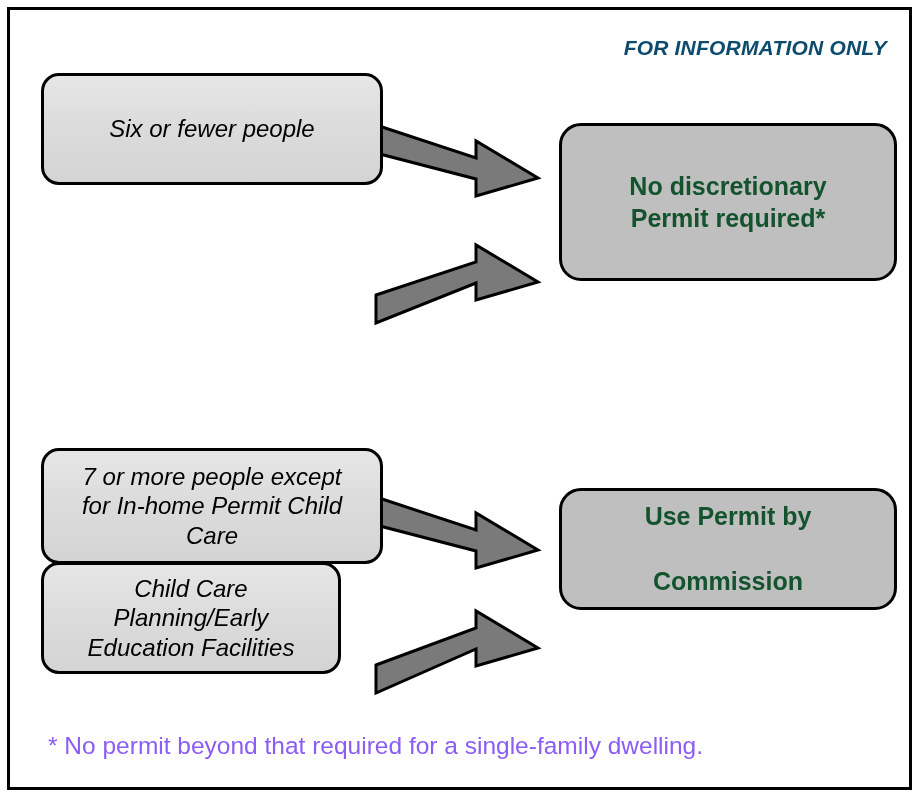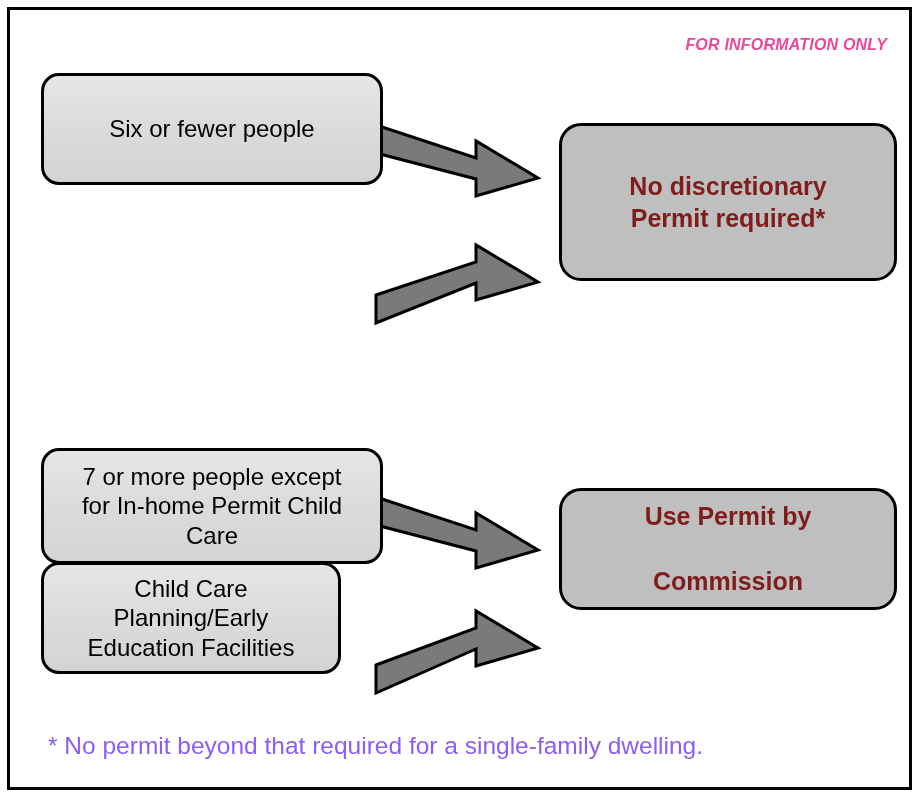--- a/index.html
+++ b/index.html
@@ -23,58 +23,59 @@
     box-sizing: border-box;
     border: 3px solid #000000;
     background: #ffffff;
   }
 
   
   .header-note {
     position: absolute;
     right: 22px;
     top: 26px;
-    font-size: 16px;
+    font-size: 21px;
     font-weight: bold;
     font-style: italic;
-    color: #ec4899;
+    color: #0c4a6e;
     letter-spacing: 0.2px;
     white-space: nowrap;
   }
 
   
   .src-box {
     position: absolute;
     box-sizing: border-box;
     border: 3.5px solid #000000;
     border-radius: 18px;
     background: linear-gradient(to bottom, #e6e6e6 0%, #dcdcdc 45%, #d4d4d4 100%);
     display: flex;
     align-items: center;
     justify-content: center;
     text-align: center;
     color: #000000;
     font-size: 24px;
     line-height: 1.22;
     padding: 16px 12px;
+    font-style: italic;
   }
   .src-box .txt { display: block; width: 100%; }
 
   
   .tgt-box {
     position: absolute;
     box-sizing: border-box;
     border: 3.5px solid #000000;
     border-radius: 22px;
     background: #bfbfbf;
     display: flex;
     align-items: center;
     justify-content: center;
     text-align: center;
-    color: #7f1d1d;
+    color: #14532d;
     font-size: 25px;
     font-weight: bold;
     line-height: 1.3;
     padding: 4px 14px;
   }
   .tgt-box .txt { display: block; width: 100%; }
 
   
   .arrow-layer {
     position: absolute;

